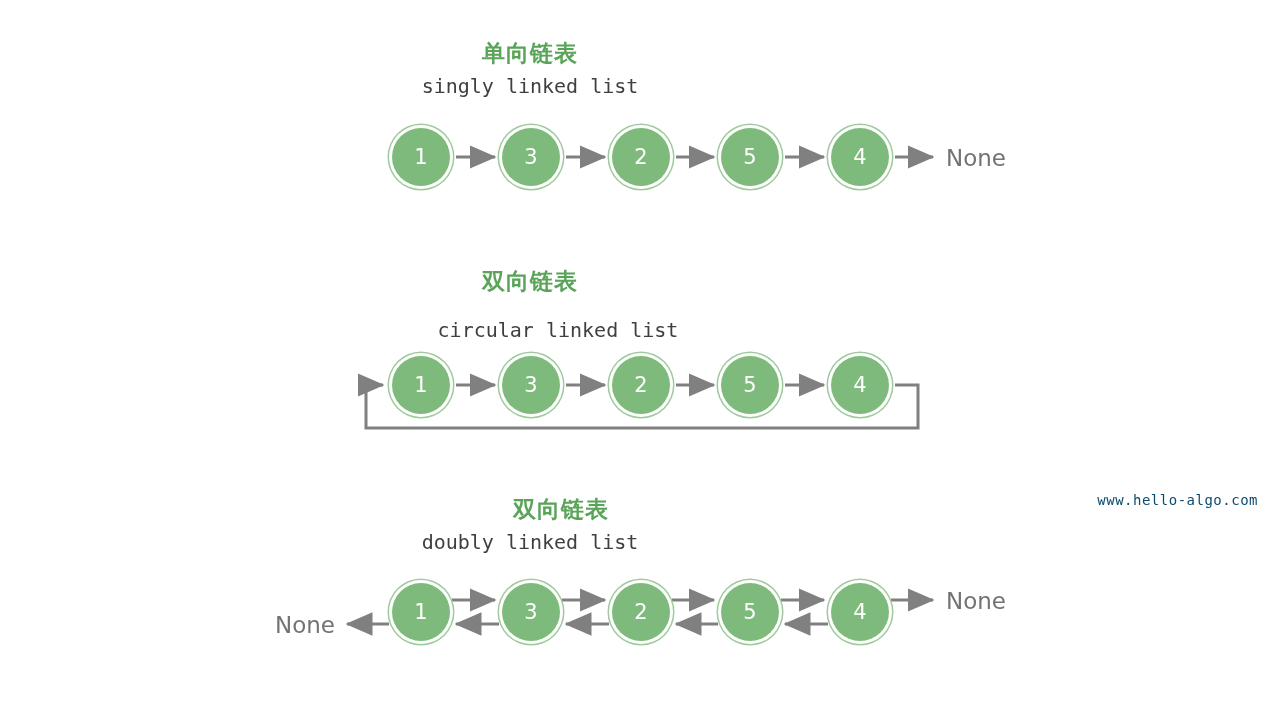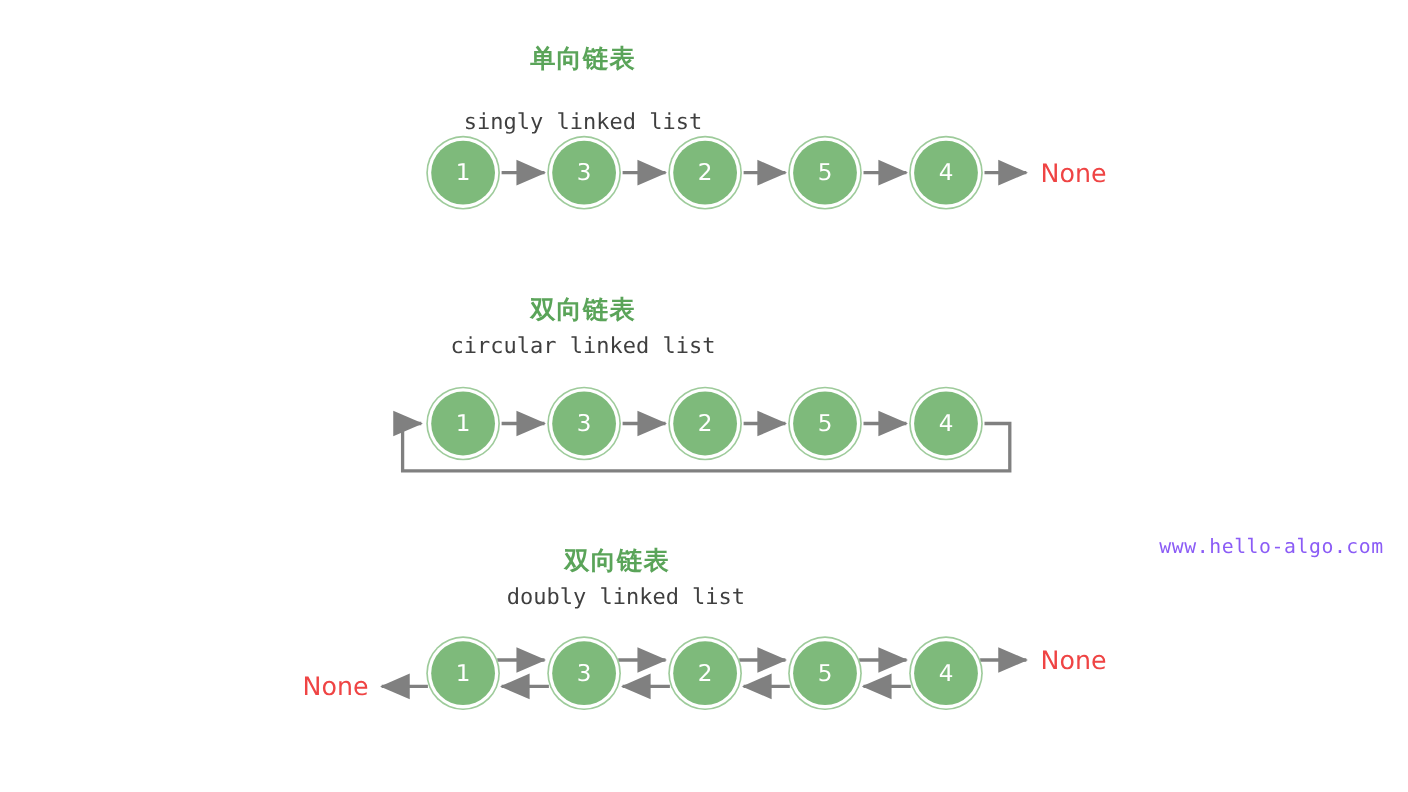--- a/index.html
+++ b/index.html
@@ -57,52 +57,52 @@
     align-items: center;
     justify-content: center;
     color: #ffffff;
     font-family: "DejaVu Sans", sans-serif;
     font-size: 21px;
     line-height: 1;
     box-sizing: border-box;
   }
   .none-label {
     position: absolute;
-    color: #ef4444;
+    color: #737373;
     font-family: "DejaVu Sans", sans-serif;
     font-size: 23px;
     white-space: nowrap;
   }
   .watermark {
     position: absolute;
     right: 22px;
     bottom: 14px;
-    color: #8b5cf6;
+    color: #0c4a6e;
     font-family: "DejaVu Sans Mono", monospace;
-    font-size: 18px;
+    font-size: 14px;
     letter-spacing: 0.5px;
   }
   svg.edges {
     position: absolute;
     left: 0;
     top: 0;
     width: 1280px;
     height: 720px;
     pointer-events: none;
     overflow: visible;
   }
 </style>
 </head>
 <body>
 
 <div id="stage">
 
   <div class="section">
     <div class="title-cn" style="top:38px;">单向链表</div>
-    <div class="title-en" style="top:74px;margin-top:24px;">singly linked list</div>
+    <div class="title-en" style="top:74px;">singly linked list</div>
 
     <svg class="edges">
       <defs>
         <marker id="ah" markerWidth="9" markerHeight="9" refX="8.5" refY="4.5" orient="auto">
           <path d="M0,0.6 L9,4.5 L0,8.4 Z" fill="#808080"></path>
         </marker>
       </defs>
       <g stroke="#808080" stroke-width="3" fill="none">
         <line x1="456" y1="157" x2="495" y2="157" marker-end="url(#ah)"></line>
         <line x1="566" y1="157" x2="605" y2="157" marker-end="url(#ah)"></line>
@@ -116,42 +116,42 @@
     <div class="node" style="left:502px; top:128px;">3</div>
     <div class="node" style="left:612px; top:128px;">2</div>
     <div class="node" style="left:721px; top:128px;">5</div>
     <div class="node" style="left:831px; top:128px;">4</div>
 
     <div class="none-label" style="left:946px; top:145px;">None</div>
   </div>
 
   <div class="section">
     <div class="title-cn" style="top:266px;">双向链表</div>
-    <div class="title-en" style="top:302px;">circular linked list</div>
+    <div class="title-en" style="top:318px;margin-left:28px;">circular linked list</div>
 
     <svg class="edges">
       <g stroke="#808080" stroke-width="3" fill="none">
         <line x1="456" y1="385" x2="495" y2="385" marker-end="url(#ah)"></line>
         <line x1="566" y1="385" x2="605" y2="385" marker-end="url(#ah)"></line>
         <line x1="676" y1="385" x2="714" y2="385" marker-end="url(#ah)"></line>
         <line x1="785" y1="385" x2="824" y2="385" marker-end="url(#ah)"></line>
         <path d="M895,385 L918,385 L918,428 L366,428 L366,385 L383,385" marker-end="url(#ah)"></path>
       </g>
     </svg>
 
     <div class="node" style="left:392px; top:356px;">1</div>
     <div class="node" style="left:502px; top:356px;">3</div>
     <div class="node" style="left:612px; top:356px;">2</div>
     <div class="node" style="left:721px; top:356px;">5</div>
     <div class="node" style="left:831px; top:356px;">4</div>
   </div>
 
   <div class="section">
     <div class="title-cn" style="top:494px;padding-left:31px;">双向链表</div>
-    <div class="title-en" style="top:530px;margin-left:39px;">doubly linked list</div>
+    <div class="title-en" style="top:530px;">doubly linked list</div>
 
     <svg class="edges">
       <g stroke="#808080" stroke-width="3" fill="none">
 
         <line x1="452" y1="600" x2="495" y2="600" marker-end="url(#ah)"></line>
         <line x1="562" y1="600" x2="605" y2="600" marker-end="url(#ah)"></line>
         <line x1="672" y1="600" x2="714" y2="600" marker-end="url(#ah)"></line>
         <line x1="781" y1="600" x2="824" y2="600" marker-end="url(#ah)"></line>
         <line x1="891" y1="600" x2="933" y2="600" marker-end="url(#ah)"></line>
 

